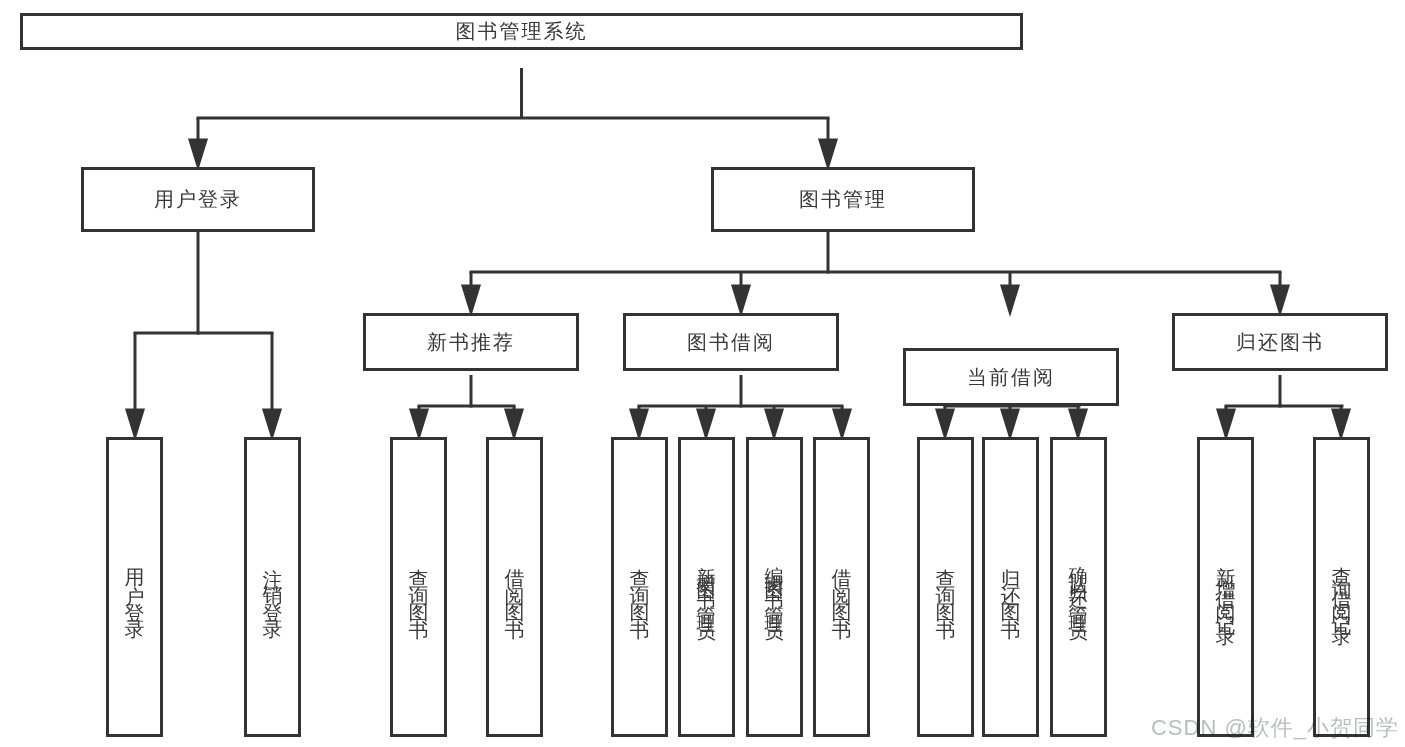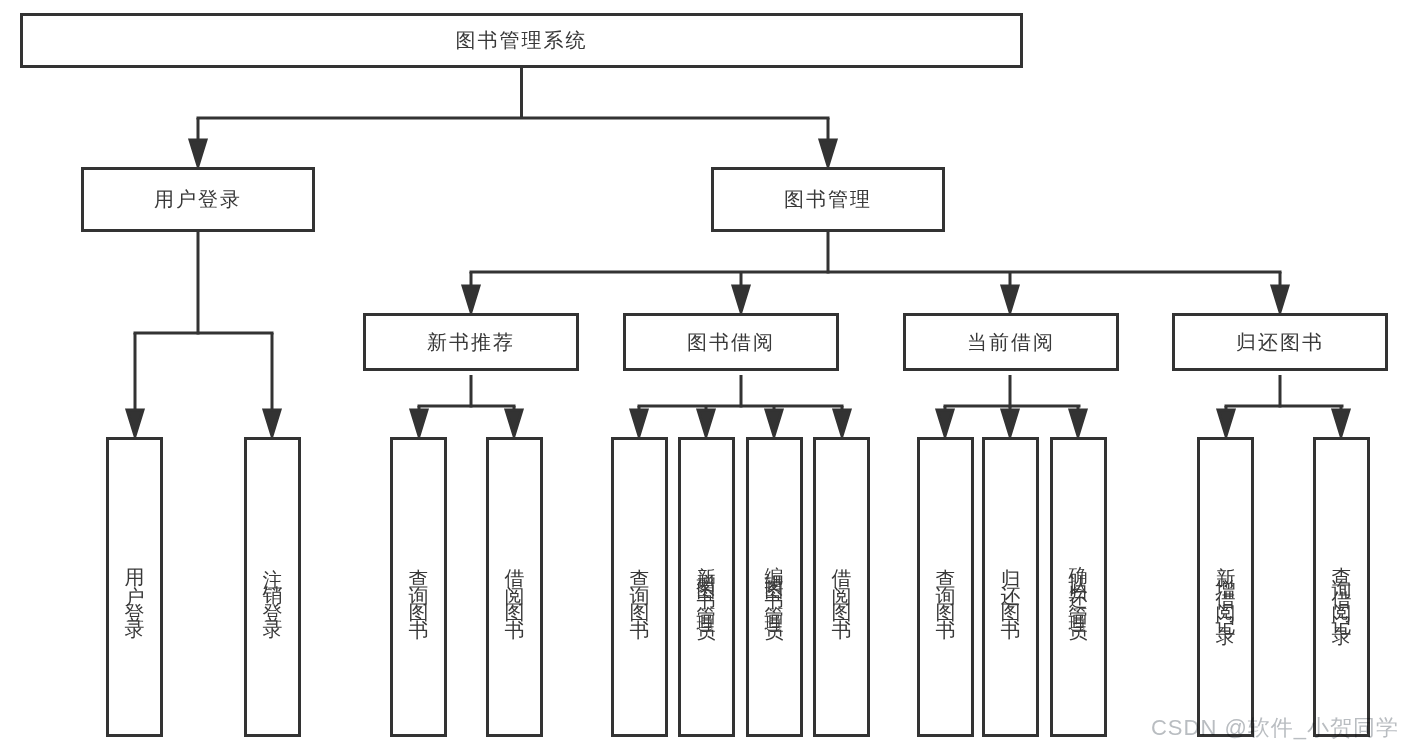--- a/index.html
+++ b/index.html
@@ -24,26 +24,26 @@
     background: #ffffff;
     border: 3px solid #333333;
     display: flex;
     align-items: center;
     justify-content: center;
     font-size: 20px;
     letter-spacing: 2px;
     color: #383838;
     z-index: 2;
   }
-  .root  { left: 20px;  top: 13px;  width: 1003px; height: 55px; }
+  .root  { left: 20px;  top: 13px;  width: 1003px; height: 37px; }
   .lvl2a { left: 81px;  top: 167px; width: 234px;  height: 65px; }
-  .lvl2b { left: 711px; top: 167px; width: 234px;  height: 65px; }
+  .lvl2b { left: 711px; top: 167px; width: 264px;  height: 65px; }
   .lvl3  { top: 313px; width: 216px; height: 58px; }
   .l3a { left: 363px; }  .l3b { left: 623px; }
-  .l3c { left: 903px; }  .l3d { left: 1172px; }
+  .l3c { left: 903px; margin-top: 35px; }  .l3d { left: 1172px; }
   .leaf {
     top: 437px;
     width: 57px;
     height: 300px;
     writing-mode: vertical-rl;
     text-orientation: mixed;
     font-size: 20px;
     letter-spacing: 17px;
     line-height: 57px;
   }

